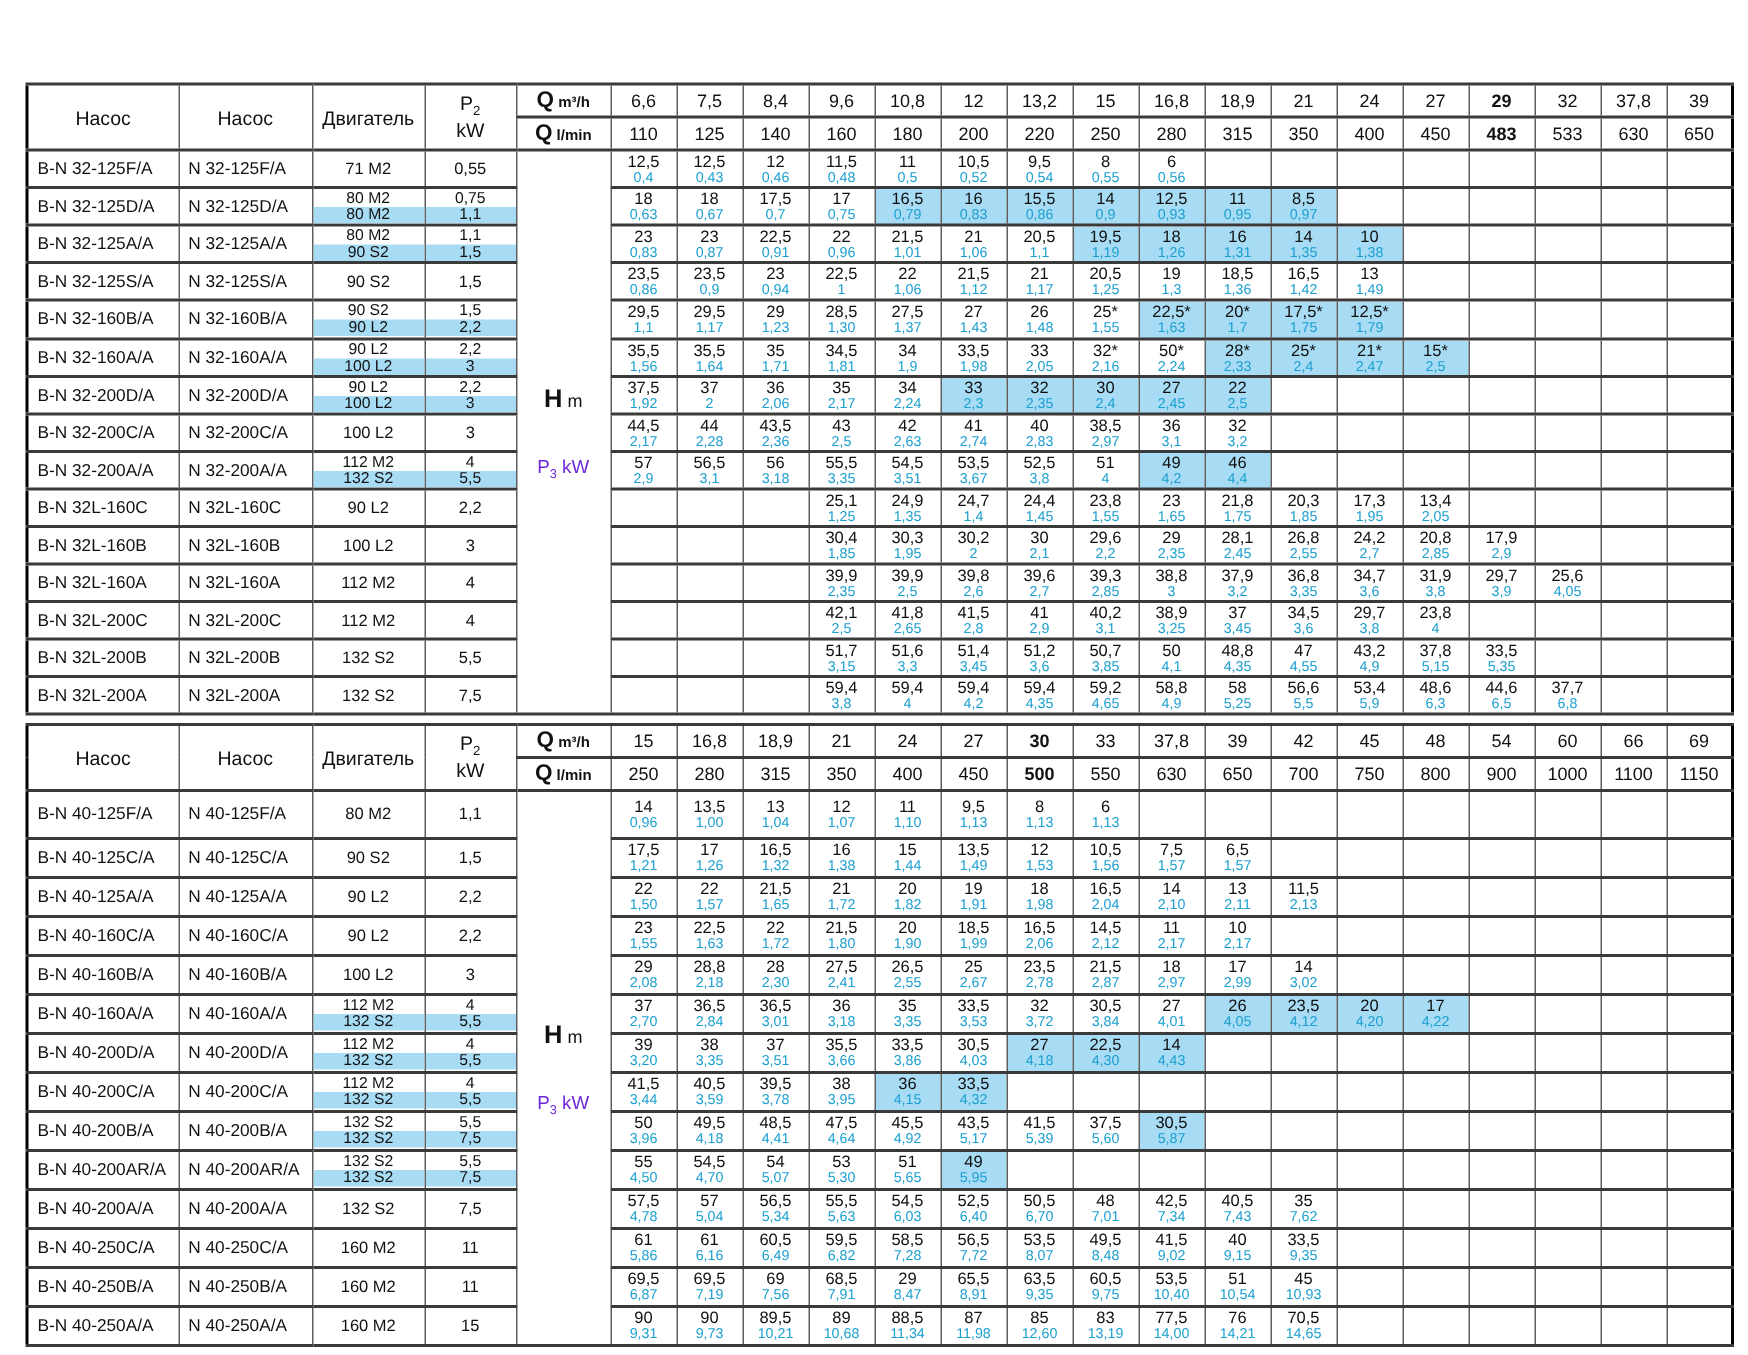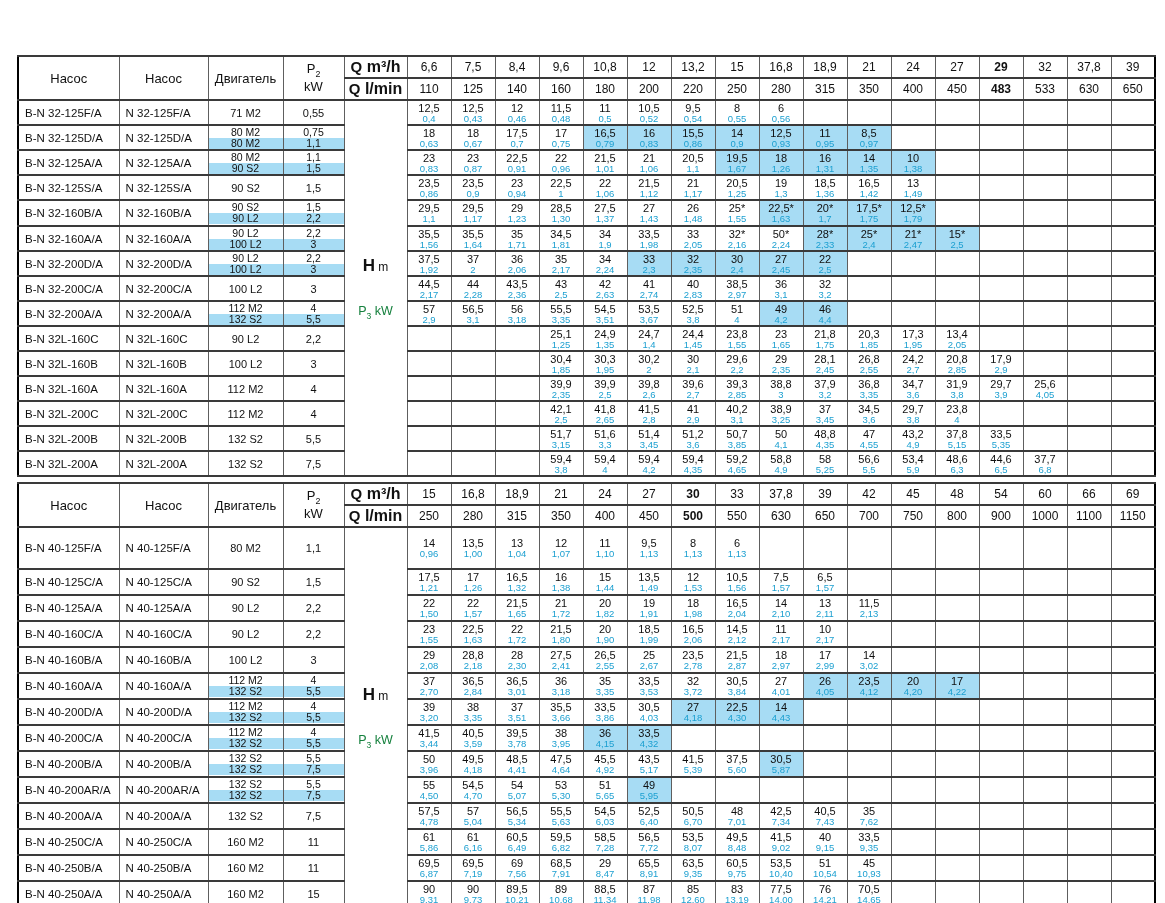--- a/index.html
+++ b/index.html
@@ -15,25 +15,25 @@
   th.flow.bold{font-weight:bold;}
   td.pump{text-align:left;padding-left:6px;font-size:11.5px;white-space:nowrap;}
   .sub2{display:flex;flex-direction:column;height:100%;}
   .sub2 .line{flex:1;display:flex;align-items:center;justify-content:center;font-size:10.5px;line-height:11px;}
   .line.hl{background:#a7dcf4;}
   td.motor,td.p2{font-size:11px;}
   .hval{font-size:11px;line-height:12px;color:#101010;}
   .pval{font-size:9.5px;line-height:10px;color:#1b9fd0;}
   td.datacell.hl{background:#a7dcf4;}
   .qlab .qbig{font-weight:bold;font-size:15px;}
-  .qlab .qunit{font-size:16px;}
+  .qlab .qunit{font-size:10px;}
   td.hmlabel{vertical-align:middle;background:#fff;}
   .hm-big{font-weight:bold;font-size:17px;}
   .hm-unit{font-size:12px;font-weight:normal;}
-  .p3lab{color:#15803d;font-size:12.5px;margin-top:28px;}
+  .p3lab{color:#6d28d9;font-size:12.5px;margin-top:28px;}
   sub{font-size:68%;}
 </style>
 </head>
 <body>
 
 <div class="page">
   <div id="tables">
       <table class="spec">
         <colgroup>
           <col style="width: 101px;">
@@ -267,21 +267,21 @@
             <td class="datacell">
               <div class="hval">21</div>
               <div class="pval">1,06</div>
             </td>
             <td class="datacell">
               <div class="hval">20,5</div>
               <div class="pval">1,1</div>
             </td>
             <td class="datacell hl">
               <div class="hval">19,5</div>
-              <div class="pval">1,67</div>
+              <div class="pval">1,19</div>
             </td>
             <td class="datacell hl">
               <div class="hval">18</div>
               <div class="pval">1,26</div>
             </td>
             <td class="datacell hl">
               <div class="hval">16</div>
               <div class="pval">1,31</div>
             </td>
             <td class="datacell hl">
@@ -1083,21 +1083,21 @@
             <th class="flow">700</th>
             <th class="flow">750</th>
             <th class="flow">800</th>
             <th class="flow">900</th>
             <th class="flow">1000</th>
             <th class="flow">1100</th>
             <th class="flow">1150</th>
           </tr>
         </thead>
         <tbody>
-          <tr style="height: 42px;">
+          <tr style="height: 32px;">
             <td class="pump">B-N 40-125F/A</td>
             <td class="pump">N 40-125F/A</td>
             <td class="motor">80 M2</td>
             <td class="p2">1,1</td>
             <td class="hmlabel" rowspan="14">
               <div><span class="hm-big">H</span><span class="hm-unit"> m</span></div>
               <div class="p3lab">P<sub>3</sub> kW</div>
             </td>
             <td class="datacell">
               <div class="hval">14</div>

